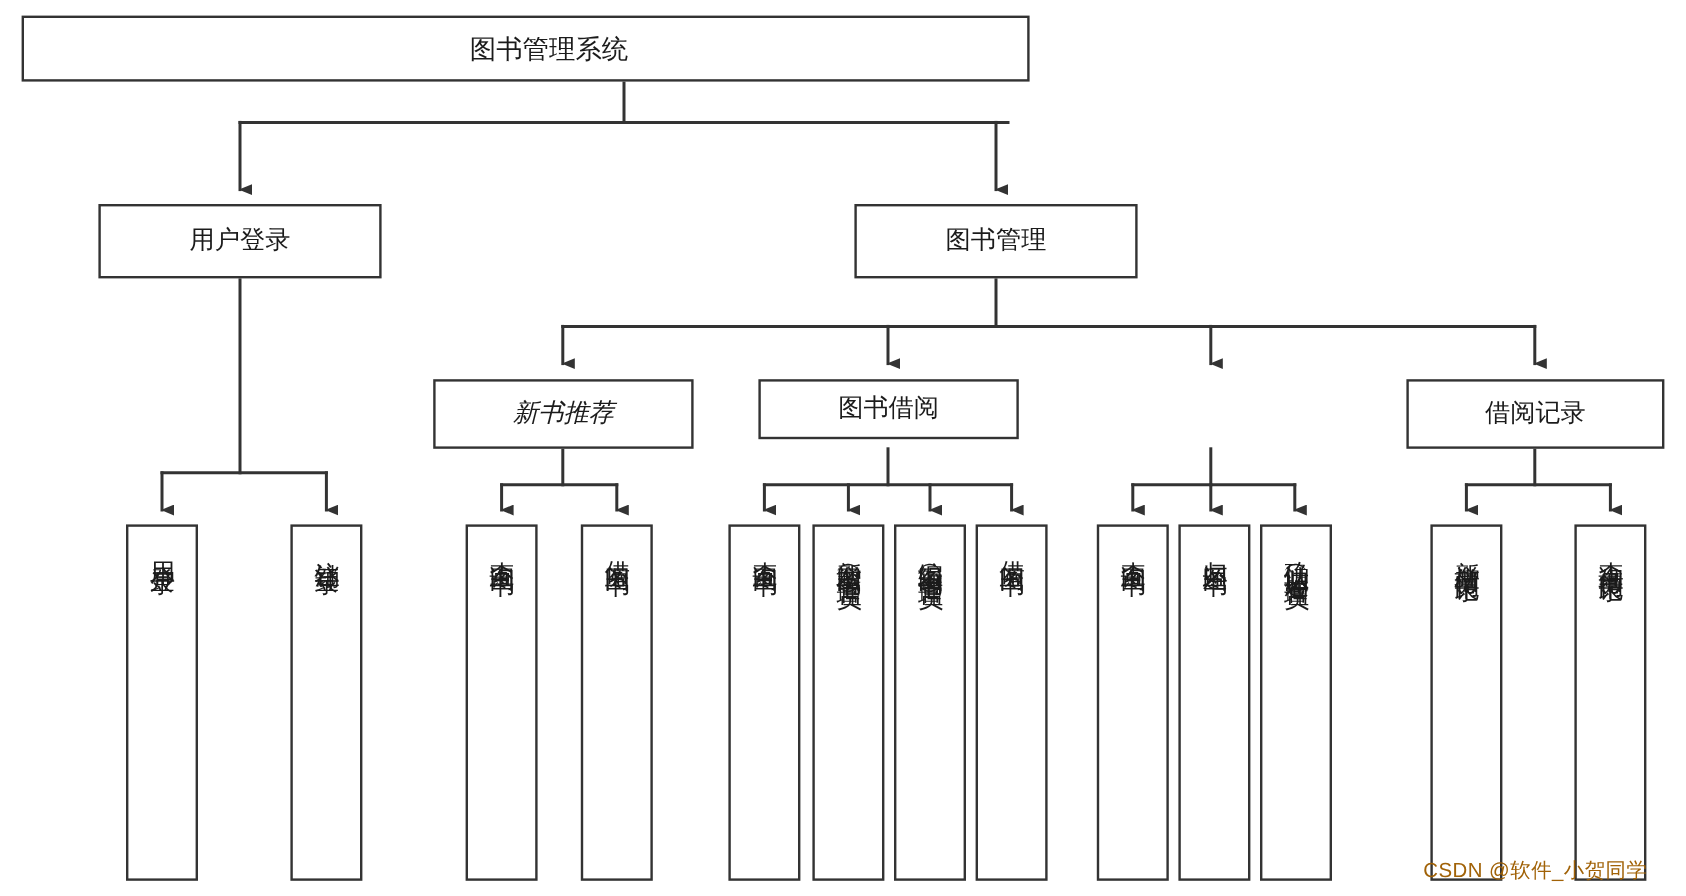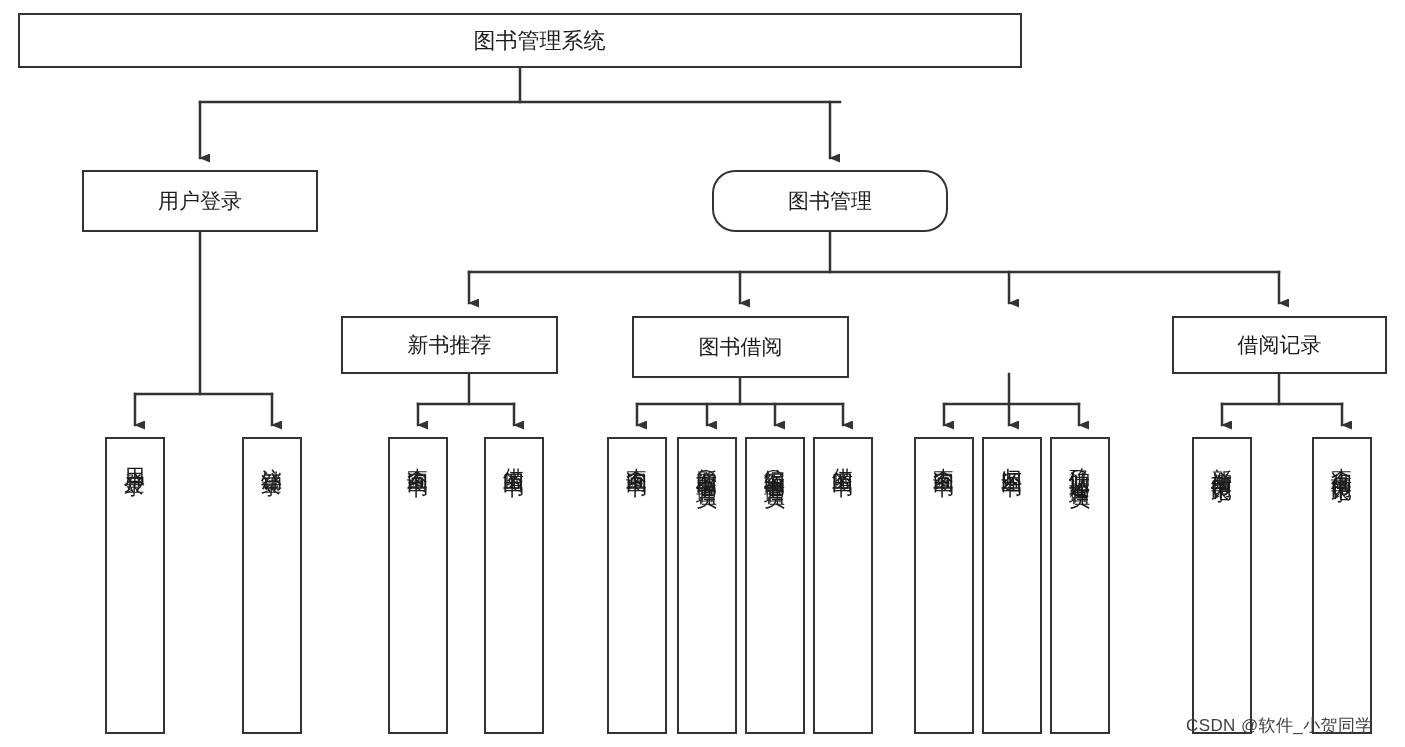--- a/index.html
+++ b/index.html
@@ -55,21 +55,21 @@
     writing-mode: vertical-rl;
     text-orientation: upright;
     letter-spacing: 3px;
     line-height: 1;
   }
   #watermark {
     position: absolute;
     left: 1186px;
     top: 714px;
     font-size: 17px;
-    color: #404040;
+    color: #a16207;
     white-space: nowrap;
     z-index: 6;
     letter-spacing: 0.4px;
   }
 </style>
 </head>
 <body>
 
 <div id="canvas">
 
@@ -116,35 +116,35 @@
       <path d="M1009,404 L1009,425" marker-end="url(#arw)"></path>
       <path d="M1079,404 L1079,425" marker-end="url(#arw)"></path>
 
       <path d="M1279,374 L1279,404"></path>
       <path d="M1222,404 L1342,404"></path>
       <path d="M1222,404 L1222,425" marker-end="url(#arw)"></path>
       <path d="M1342,404 L1342,425" marker-end="url(#arw)"></path>
     </g>
   </svg>
 
-  <div class="node root" style="left:18px; top:13px; width:1004px; height:55px;padding-left:39px;">
+  <div class="node root" style="left:18px; top:13px; width:840px; height:55px;padding-left:39px;">
     <span class="lbl">图书管理系统</span>
   </div>
 
   <div class="node lvl2" style="left:82px; top:170px; width:236px; height:62px;">
     <span class="lbl">用户登录</span>
   </div>
-  <div class="node lvl2" style="left:712px; top:170px; width:236px; height:62px;border-radius:23px;">
+  <div class="node lvl2" style="left:712px; top:170px; width:236px; height:62px;">
     <span class="lbl">图书管理</span>
   </div>
 
-  <div class="node lvl3" style="left:341px; top:316px; width:217px; height:58px;">
+  <div class="node lvl3" style="left:361px; top:316px; width:217px; height:58px;font-style:italic;">
     <span class="lbl">新书推荐</span>
   </div>
-  <div class="node lvl3" style="left:632px; top:316px; width:217px; height:62px;">
+  <div class="node lvl3" style="left:632px; top:316px; width:217px; height:50px;">
     <span class="lbl">图书借阅</span>
   </div>
   <div class="node lvl3" style="left:1172px; top:316px; width:215px; height:58px;justify-content:center;">
     <span class="lbl">借阅记录</span>
   </div>
 
   <div class="node leaf" style="left:105px; top:437px; width:60px; height:297px;">
     <span class="lbl">用户登录</span>
   </div>
   <div class="node leaf" style="left:242px; top:437px; width:60px; height:297px;">

